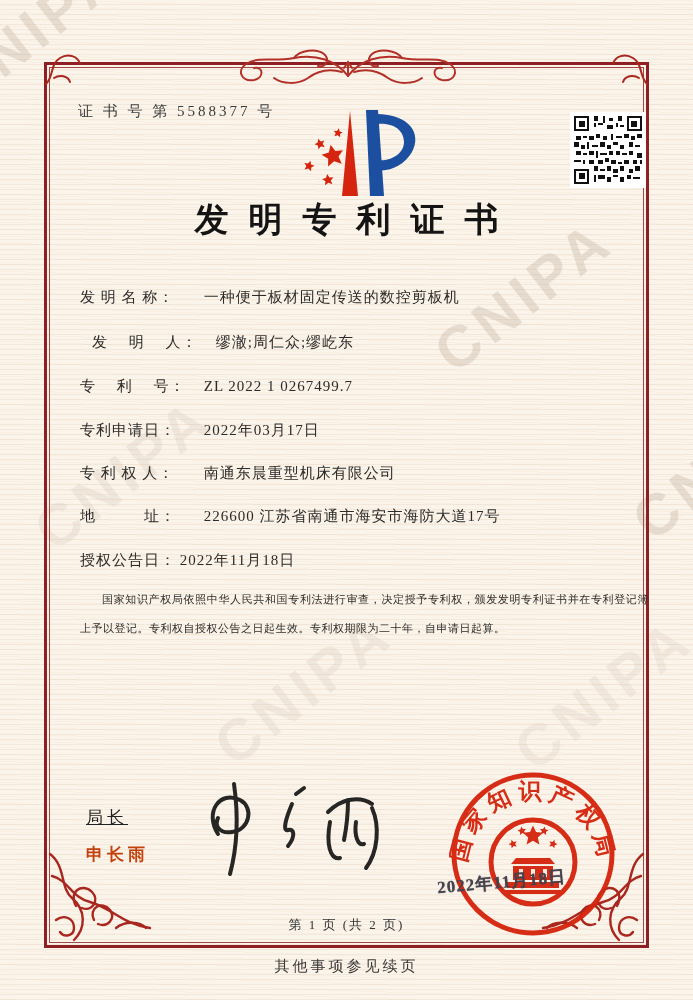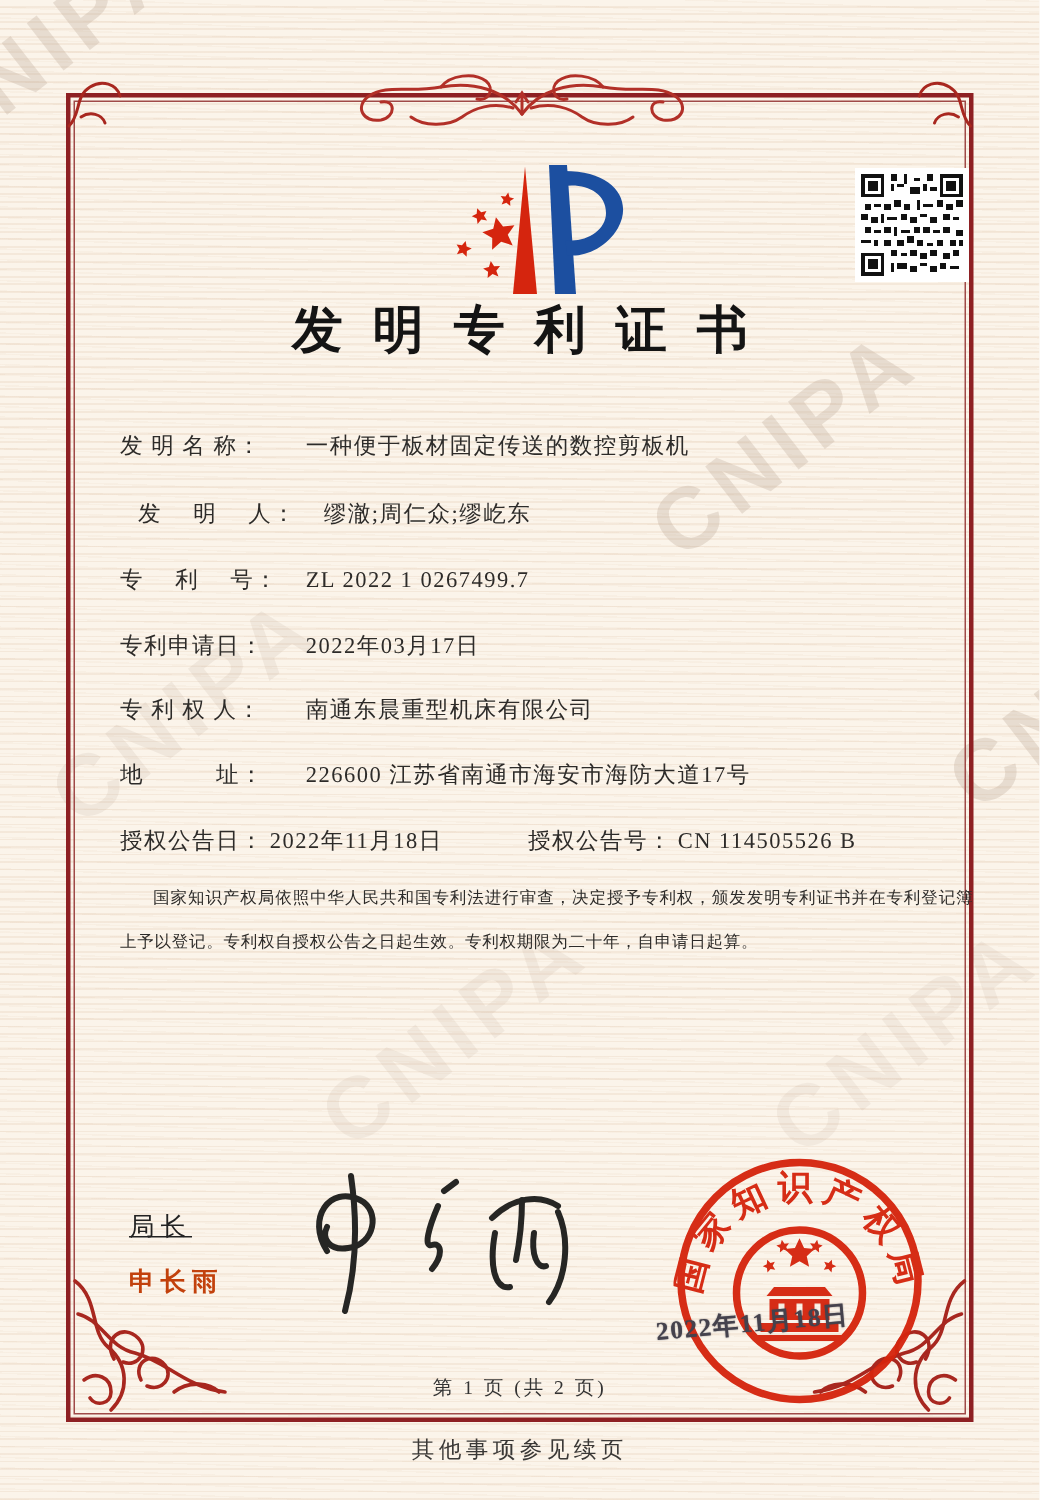--- a/index.html
+++ b/index.html
@@ -130,20 +130,21 @@
   </svg>
   <svg class="ornament" style="right:40px;top:48px;" width="56" height="56" viewBox="0 0 56 56">
     <g transform="translate(56,0) scale(-1,1)" fill="none" stroke="#a8271f" stroke-width="2" stroke-linecap="round">
       <path d="M6,36 C14,28 10,16 20,10 C28,5 38,8 40,16"></path>
       <path d="M14,30 C20,26 28,28 30,34"></path>
     </g>
   </svg>
 
   <div class="content">
 
+    <div class="cert-no">证 书 号 第 5588377 号</div>
 
     <svg class="logo" viewBox="0 0 136 96">
       <defs>
         <polygon id="star" points="0,-10 2.9,-3.8 9.5,-3.1 4.6,1.4 6.1,8.1 0,4.6 -6.1,8.1 -4.6,1.4 -9.5,-3.1 -2.9,-3.8"></polygon>
       </defs>
       <g fill="#d5250e">
         <use href="#star" transform="translate(47,52) scale(1.15) rotate(-12)"></use>
         <use href="#star" transform="translate(52,29) scale(0.48) rotate(10)"></use>
         <use href="#star" transform="translate(34,40) scale(0.55) rotate(-20)"></use>
         <use href="#star" transform="translate(23,62) scale(0.55) rotate(15)"></use>
@@ -205,24 +206,20 @@
         <span class="flabel">专 利 权 人：</span>
         <span class="fvalue">南通东晨重型机床有限公司</span>
       </div>
       <div class="frow" style="top:507px;">
         <span class="flabel">地　　　址：</span>
         <span class="fvalue">226600 江苏省南通市海安市海防大道17号</span>
       </div>
       <div class="frow" style="top:551px;">
         <span class="flabel" style="min-width:0;">授权公告日：</span>
         <span class="fvalue">2022年11月18日</span>
-        <span class="grant2">
-          <span class="flabel" style="min-width:0;">授权公告号：</span>
-          <span class="fvalue">CN 114505526 B</span>
-        </span>
       </div>
     </div>
 
     <div class="paras">
       <p>国家知识产权局依照中华人民共和国专利法进行审查，决定授予专利权，颁发发明专利证书并在专利登记簿上予以登记。专利权自授权公告之日起生效。专利权期限为二十年，自申请日起算。</p>
     </div>
 
     <div class="director-title">局长</div>
     <div class="director-name">申长雨</div>
 

